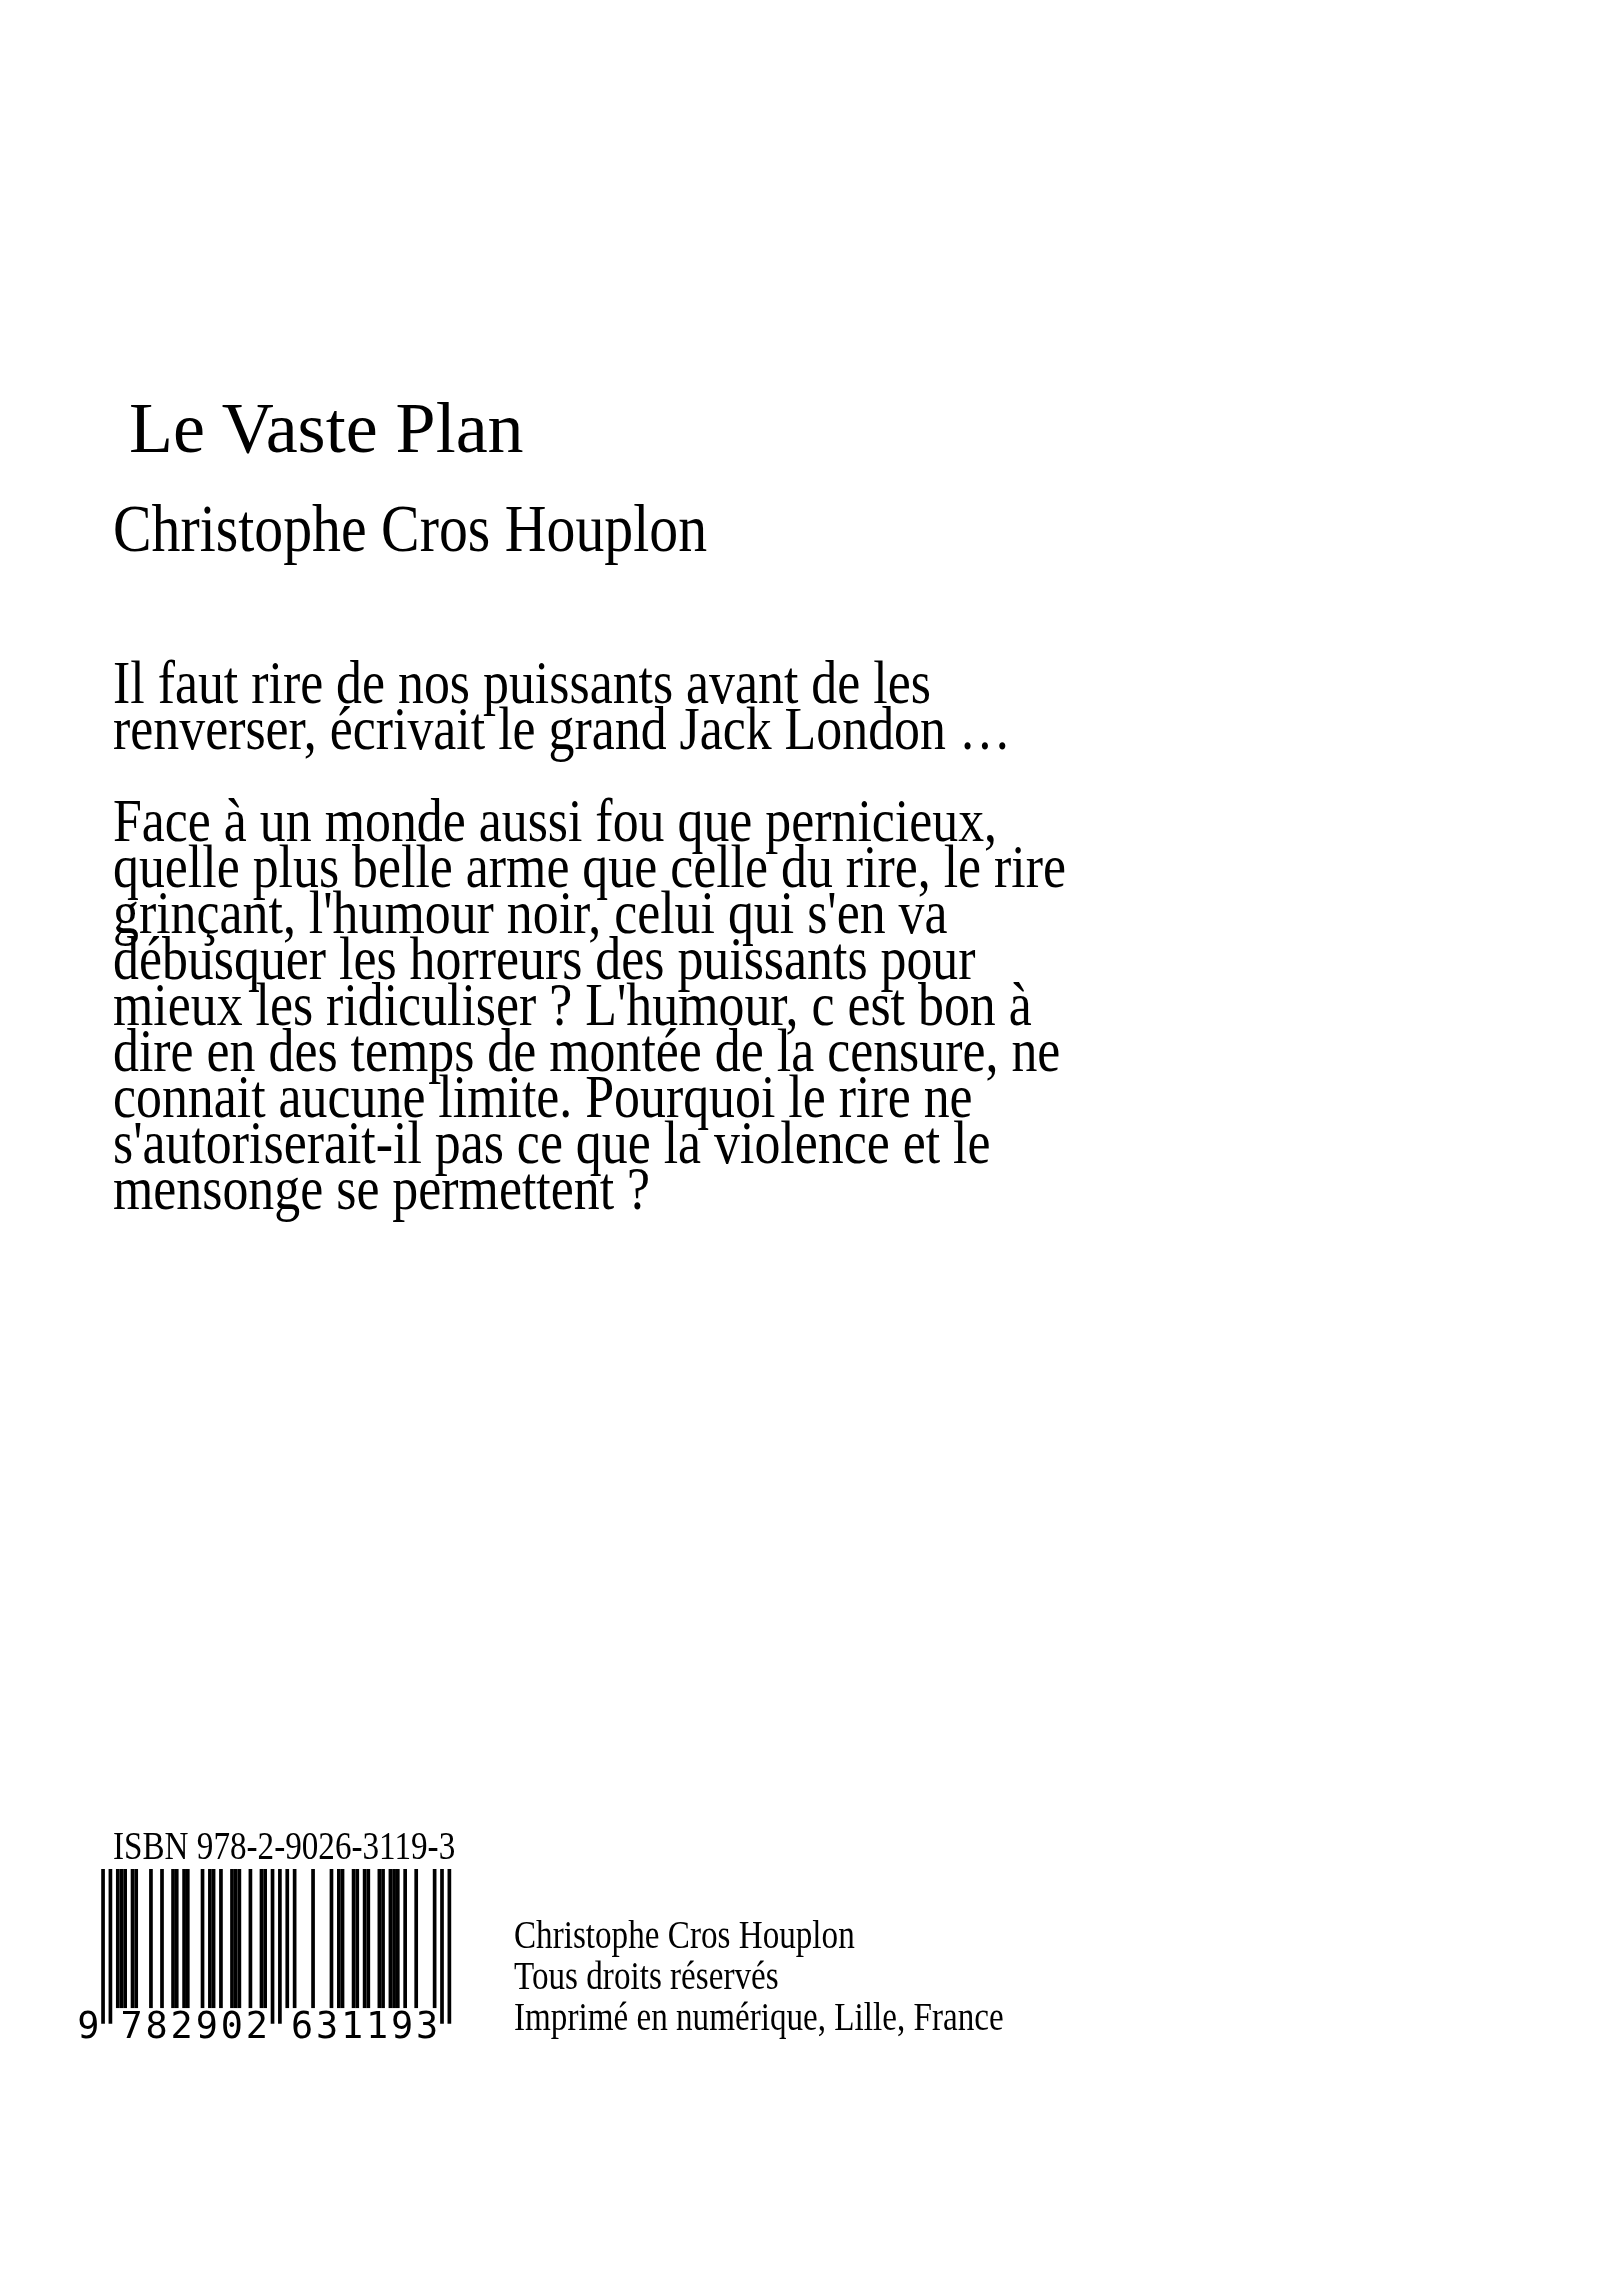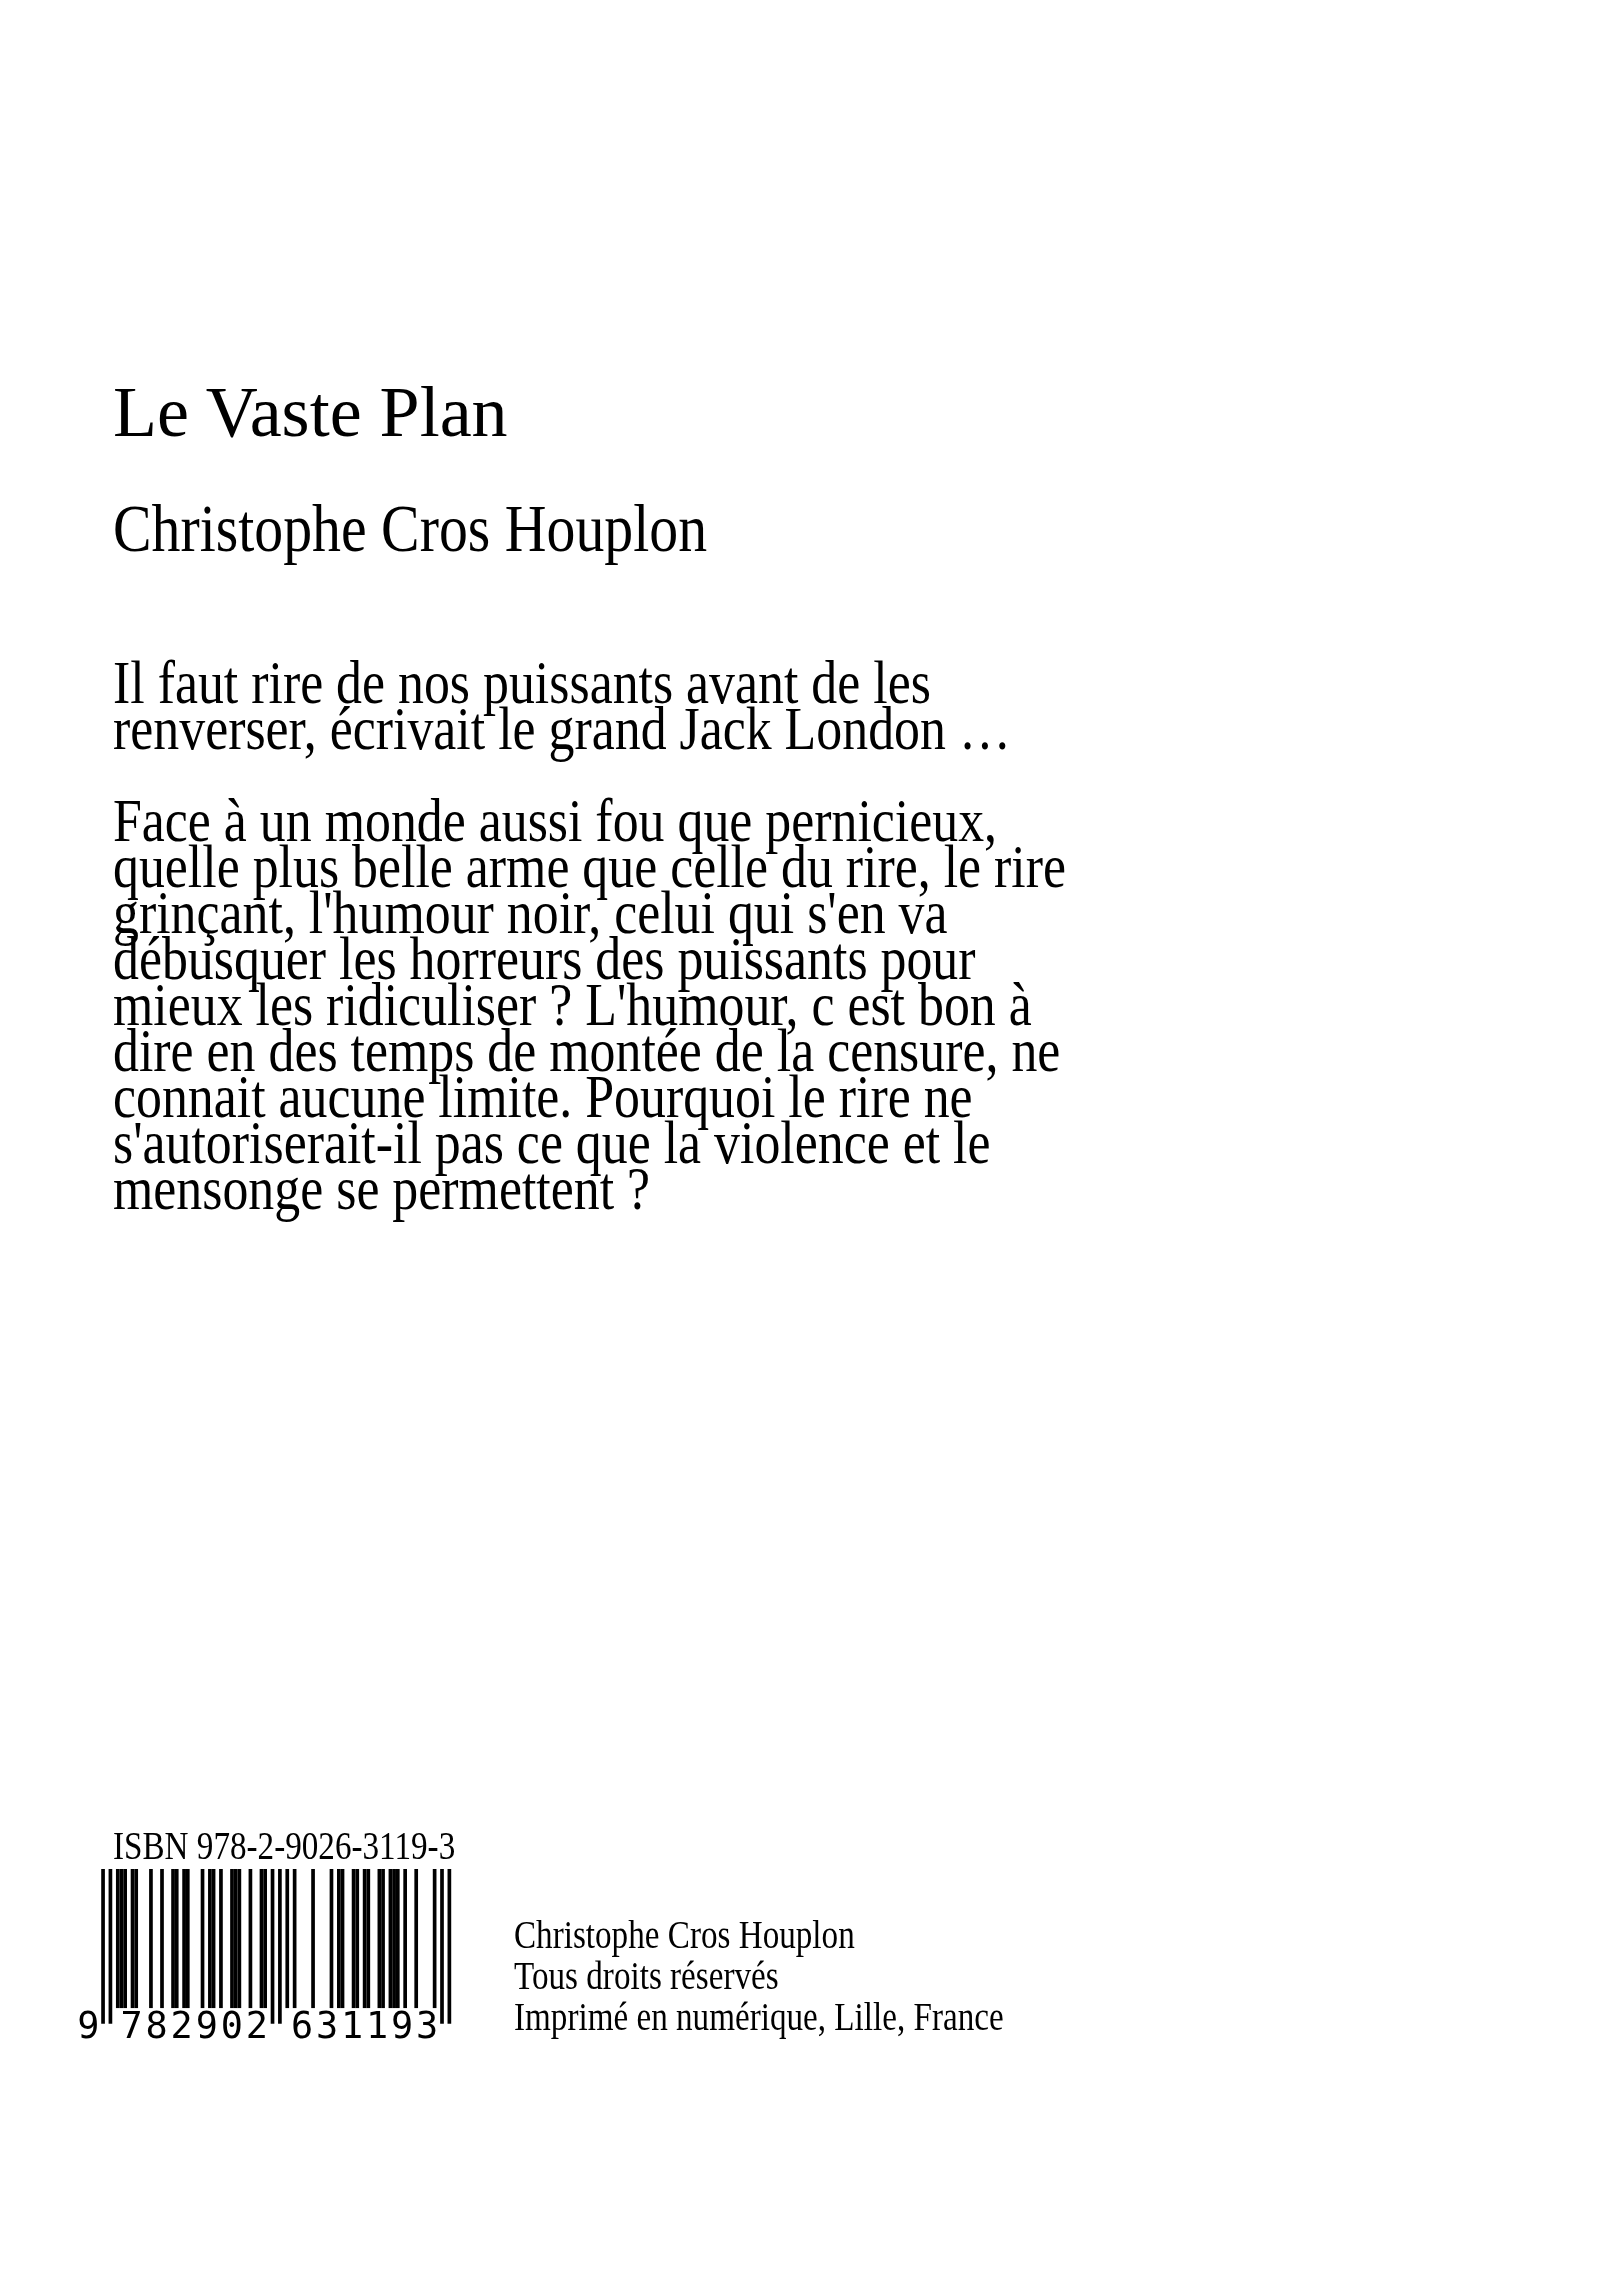--- a/index.html
+++ b/index.html
@@ -2,21 +2,21 @@
 <html style="font-size:14.8px"><head>
 <meta charset="utf-8">
 <style>
   html, body { margin:0; padding:0; background:#ffffff; }
   .page {
     position:relative; width:1613px; height:2290px;
     background:#ffffff; color:#000000;
     font-family:"Liberation Serif", serif; overflow:hidden;
   }
   .title {
-    position:absolute; left:113px; top:376px; margin:0;
+    position:absolute; left:113px; top:376px; margin:16px;
     font-size:72px; line-height:72px; font-weight:400; white-space:nowrap;
   }
   .author {
     position:absolute; left:113px; top:494px;
     font-size:68px; line-height:68px; white-space:nowrap;
     transform:scaleX(0.85); transform-origin:0 0;
   }
   .blurb {
     position:absolute; left:113px; top:660px; width:1440px;
     font-size:61px; line-height:46px;

